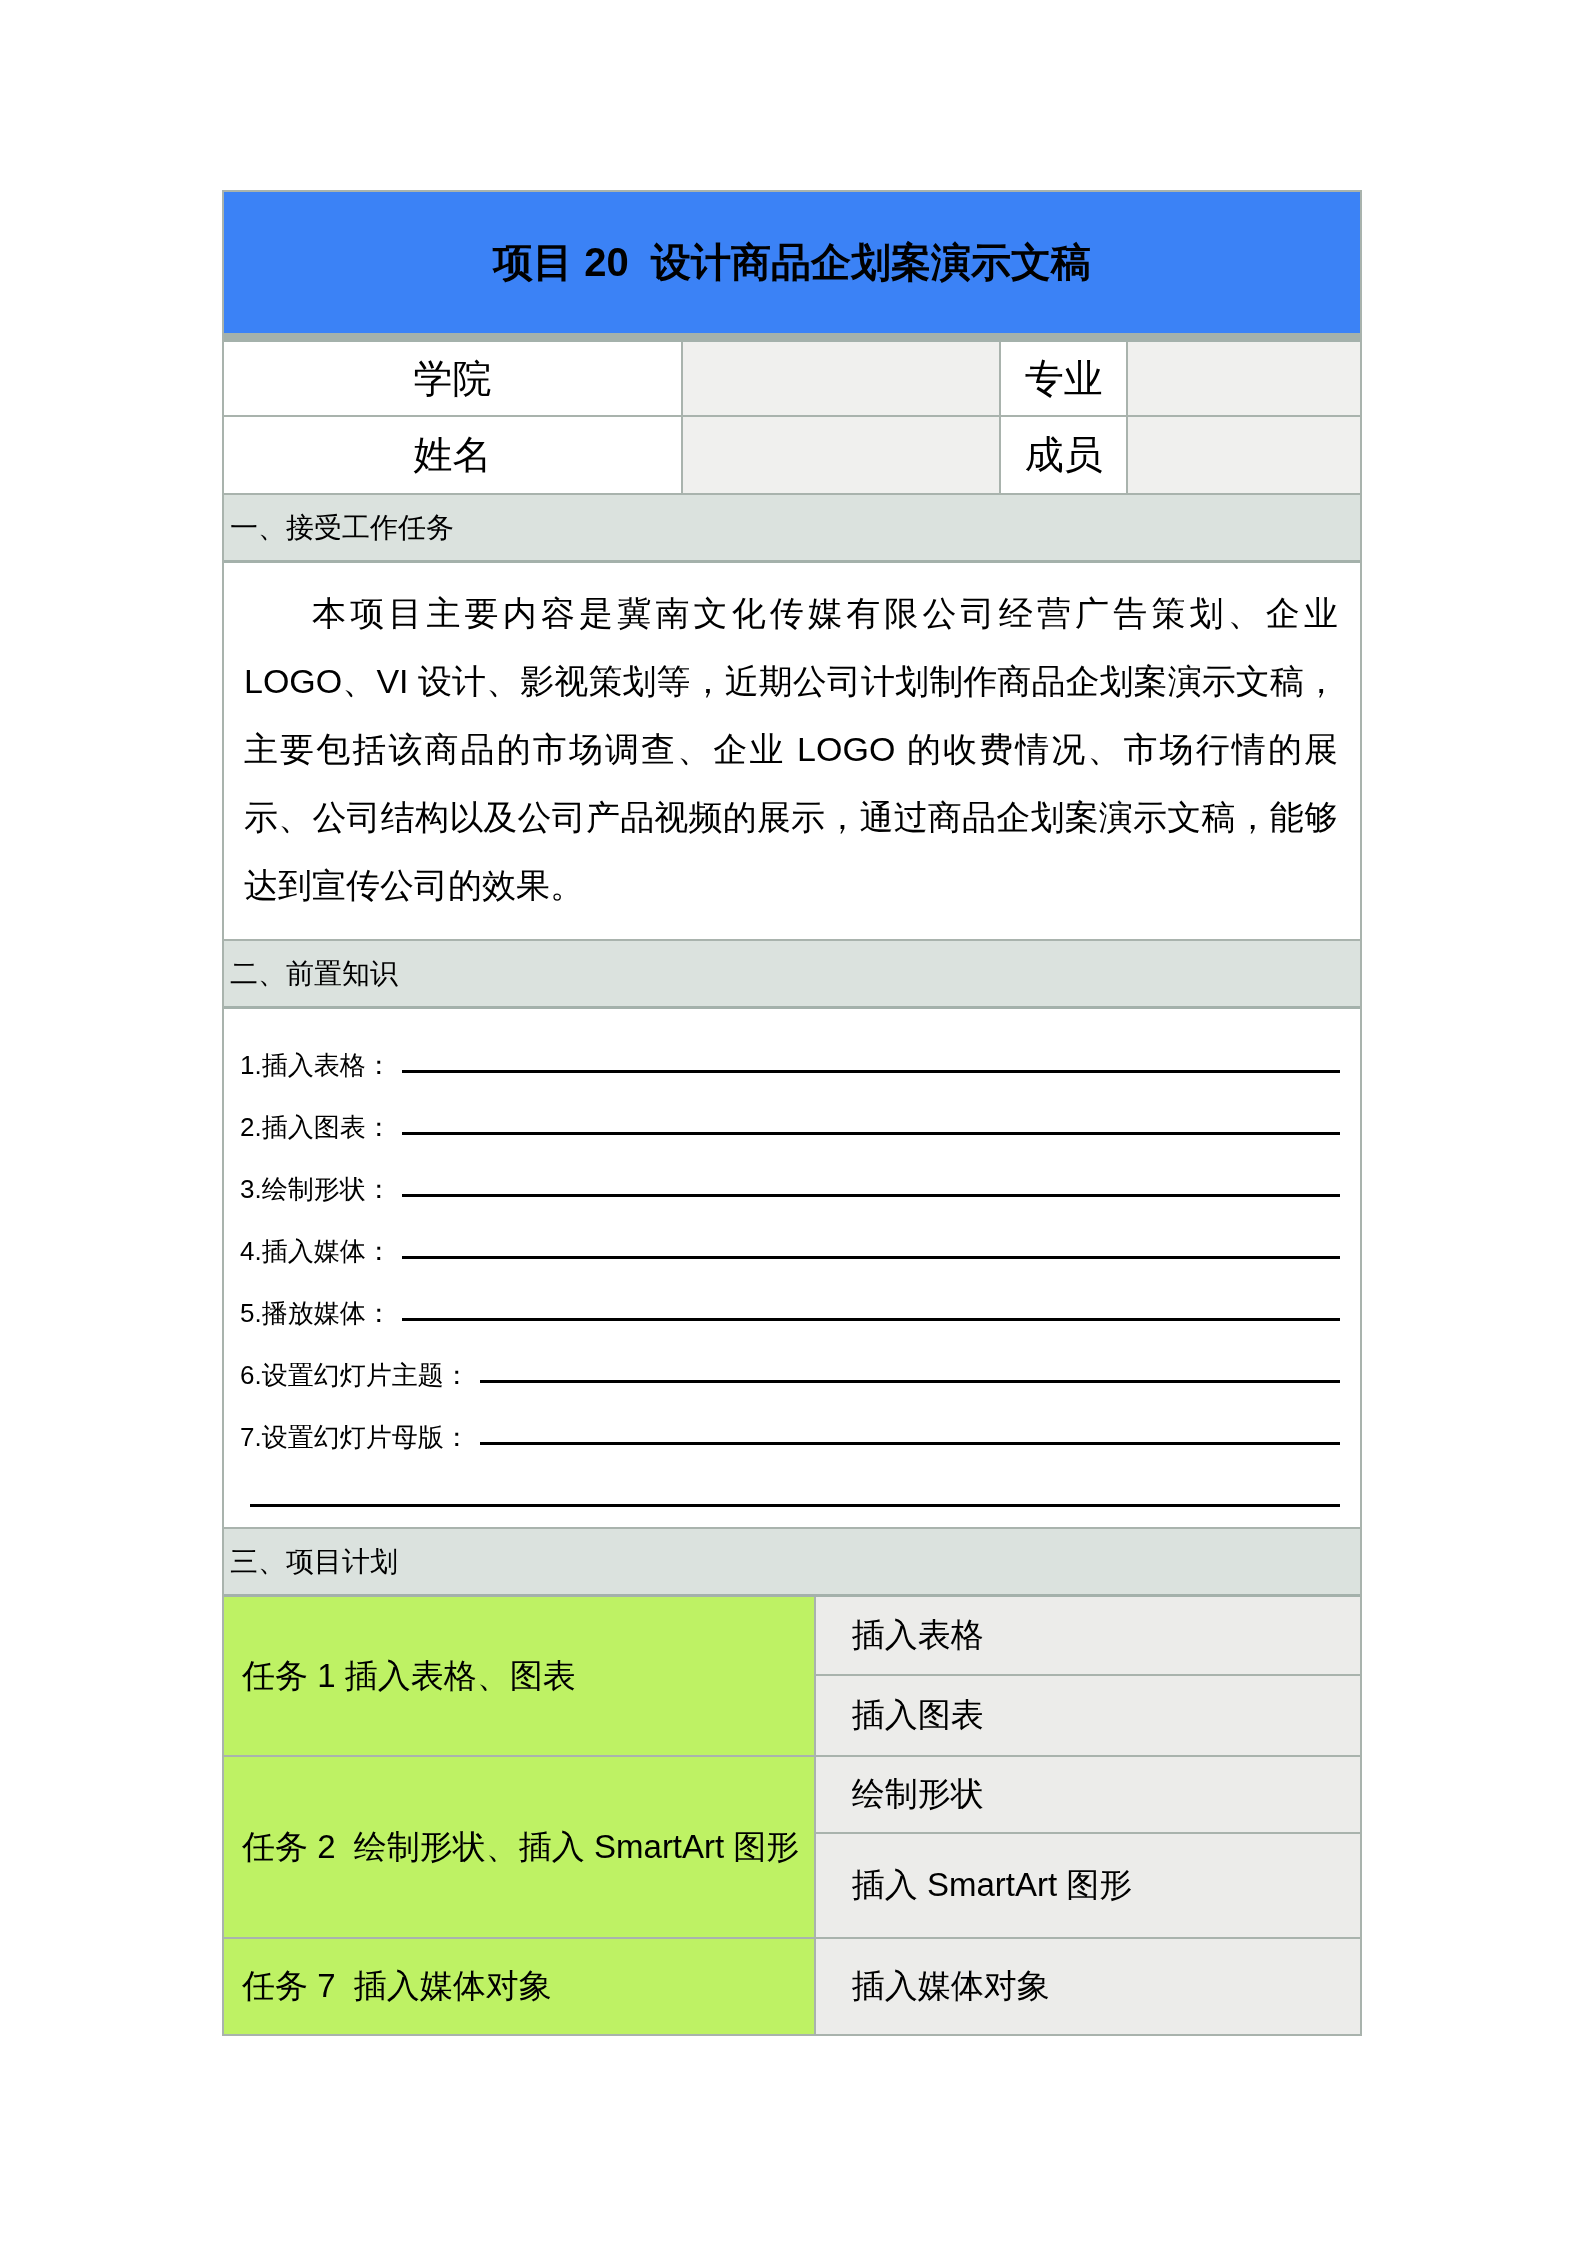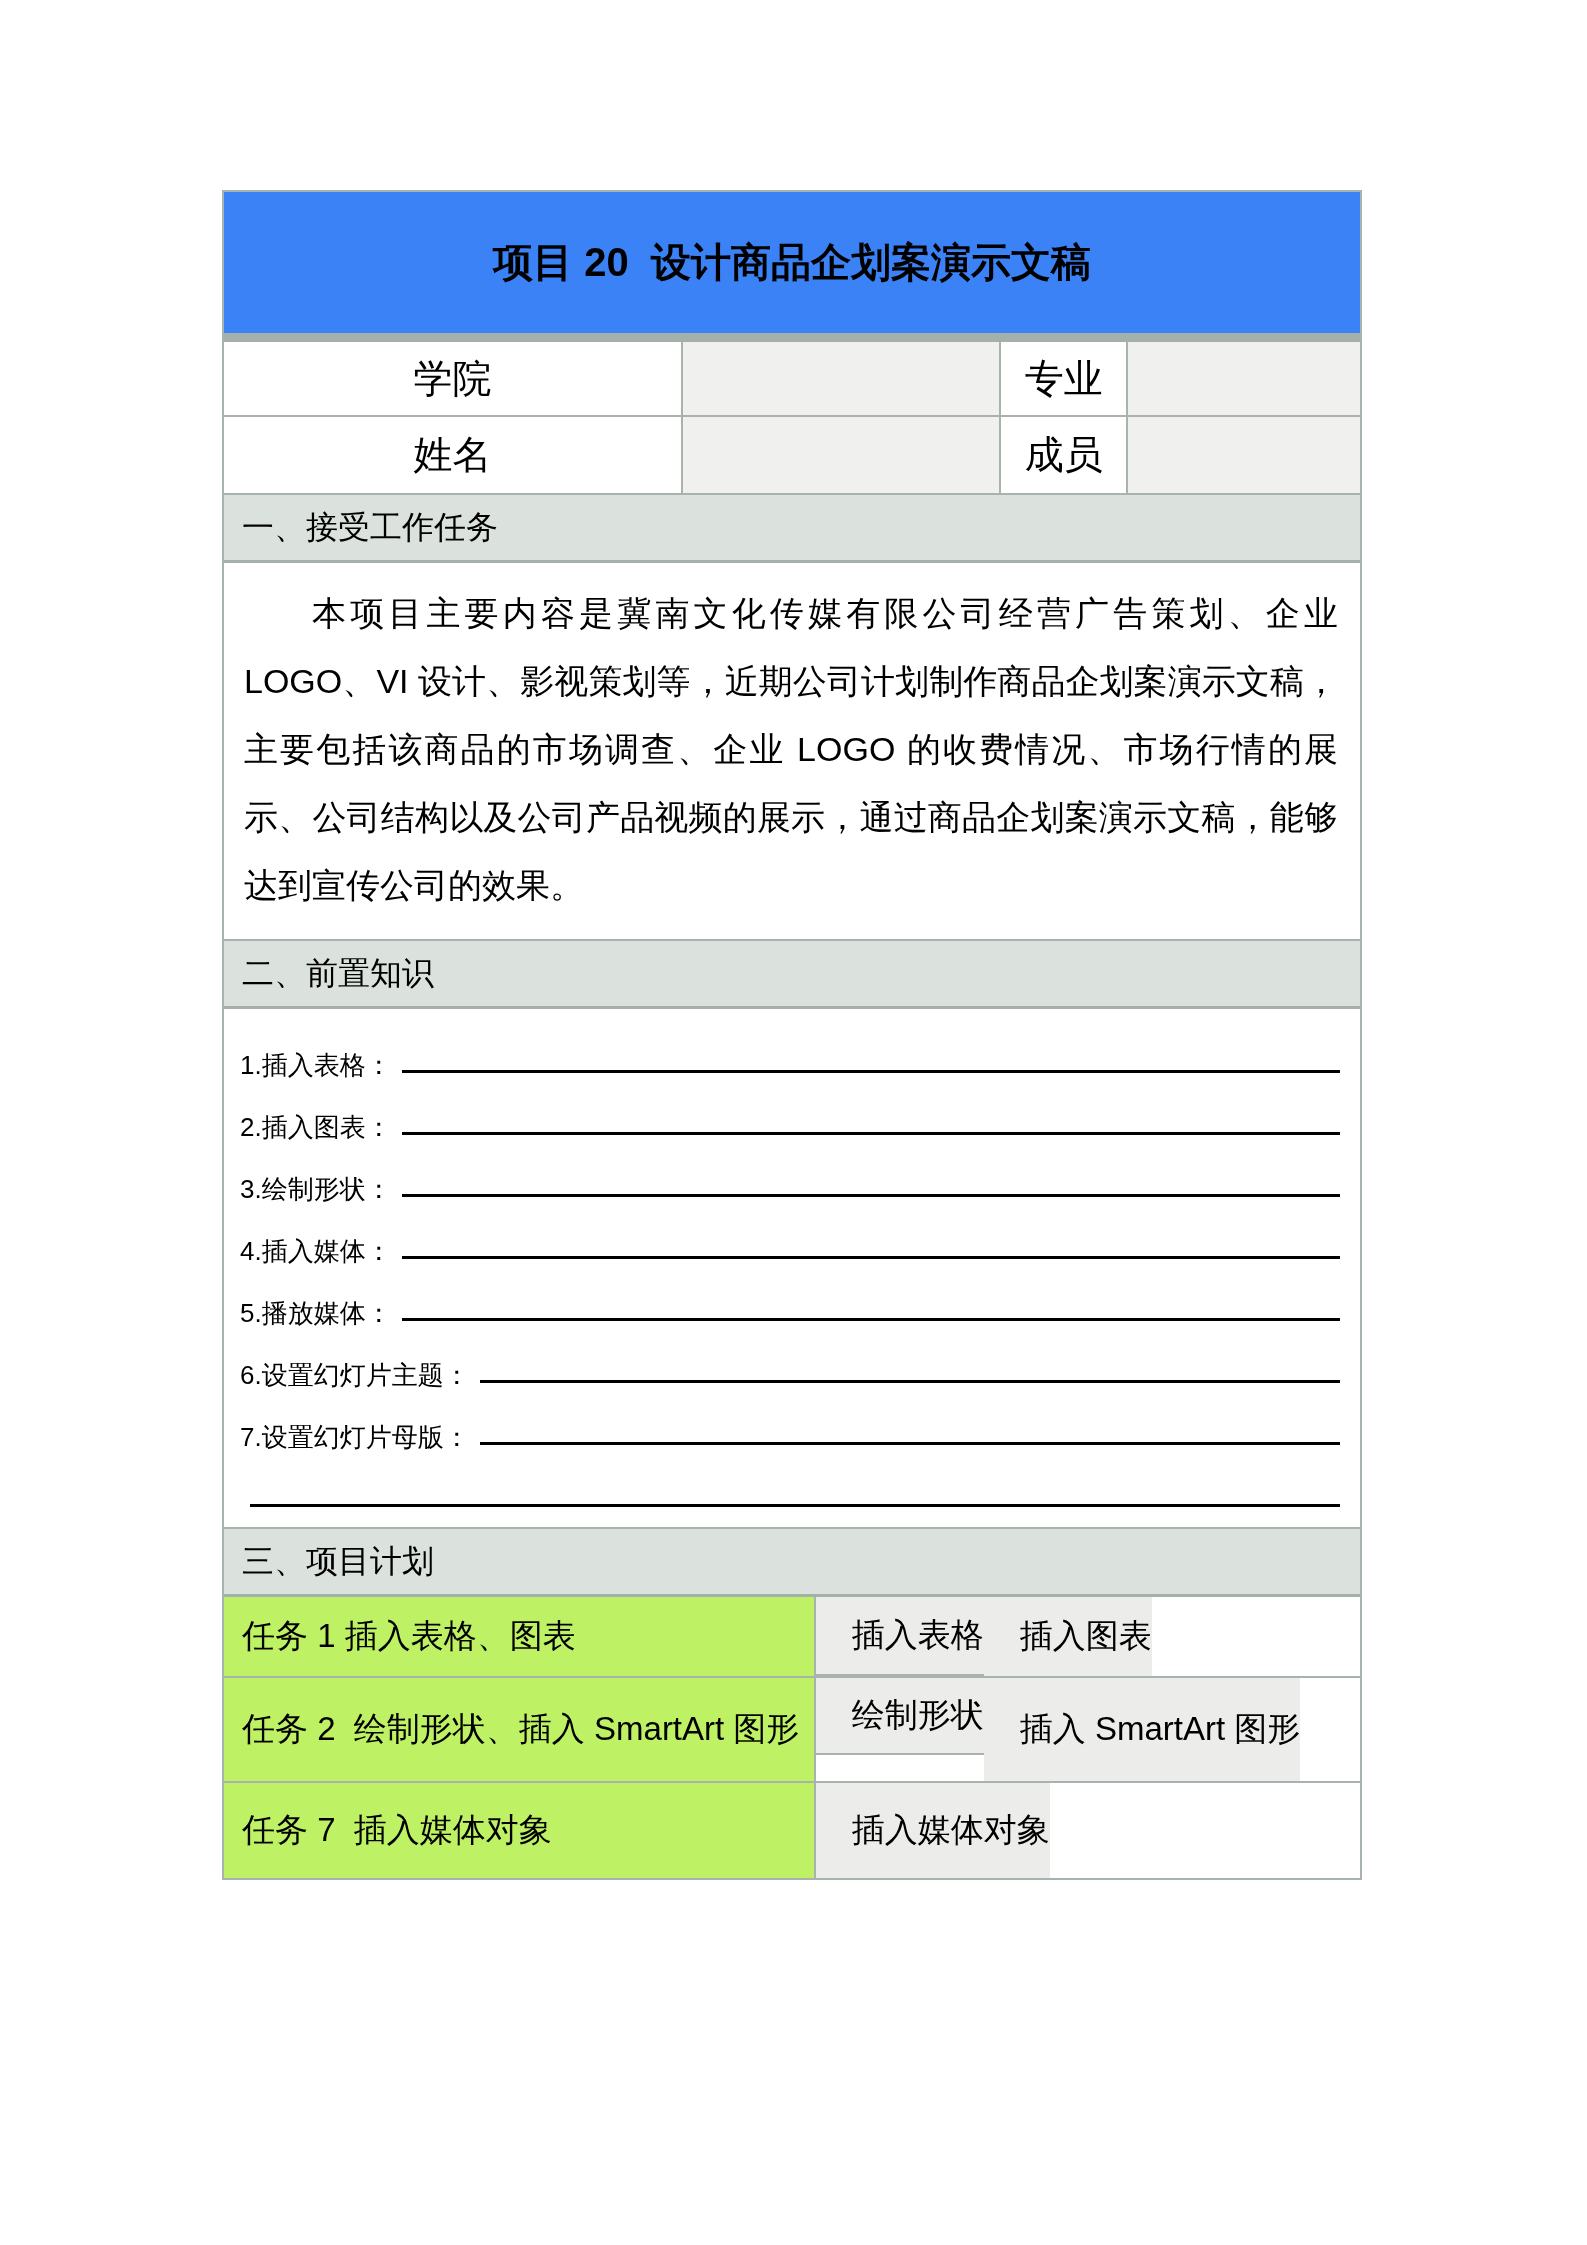--- a/index.html
+++ b/index.html
@@ -32,21 +32,21 @@
   .info-row .cell:last-child { border-right: none; }
   .info-row.r1 .cell { height: 75px; }
   .info-row.r2 .cell { height: 78px; }
   .cell.label { background: #ffffff; }
   .cell.value { background: #f0f0ee; }
 
   
   .sec-header {
     background: #dbe2de; border-bottom: 3px solid #a4b1ab;
     height: 68px; display: flex; align-items: center;
-    padding-left: 18px; font-size: 32px;
+    padding-left: 6px; font-size: 28px;
   }
 
   
   .para-cell {
     background: #ffffff; border-bottom: 2px solid #a9b3ad;
     padding: 16px 22px 20px 20px;
     font-size: 34px; line-height: 68px;
     text-align: justify; text-indent: 2em;
   }
 
@@ -57,21 +57,21 @@
   .pk-line { flex: 1; border-bottom: 3px solid #000000; margin: 0 6px 10px 10px; }
 
   
   .task-group { display: grid; grid-template-columns: 52.1% 47.9%; border-bottom: 2px solid #a9b3ad; }
   .task-group:last-child { border-bottom: none; }
   .task-name {
     background: #bef264; border-right: 2px solid #a9b3ad;
     display: flex; align-items: center; padding-left: 18px;
     font-size: 33px; white-space: pre-wrap;
   }
-  .subtasks { display: flex; flex-direction: row; }
+  .subtasks { display: flex; flex-direction: column; }
   .subtask {
     background: #ececea; display: flex; align-items: center;
     padding-left: 36px; font-size: 33px;
     border-bottom: 2px solid #a9b3ad;
   }
   .subtask:last-child { border-bottom: none; }
   .h79 { height: 79px; } .h77 { height: 77px; } .h103 { height: 103px; } .h95 { height: 95px; }
 </style>
 </head>
 <body>

